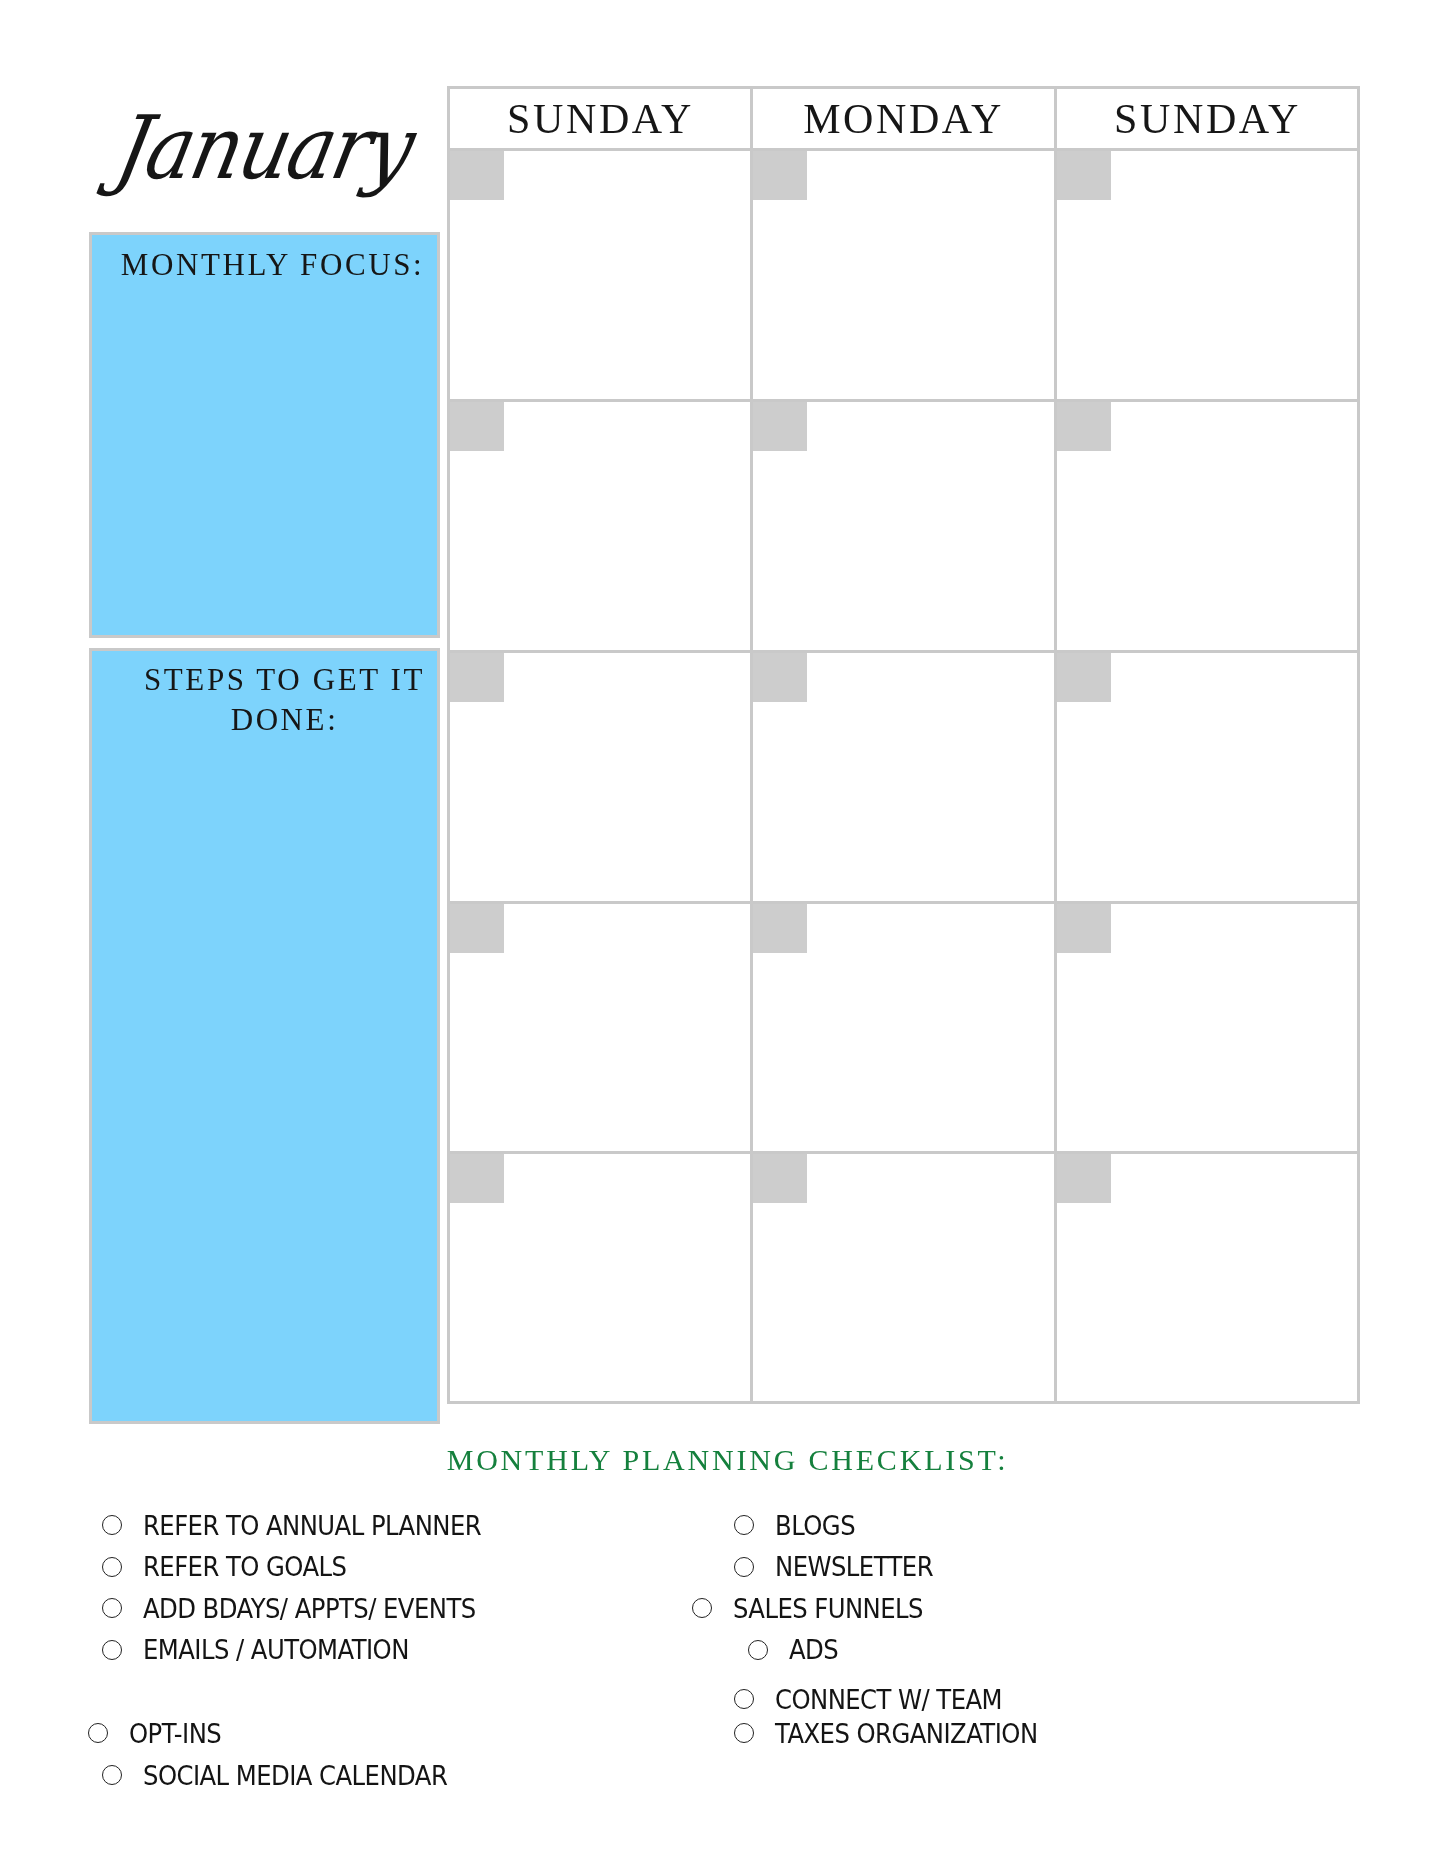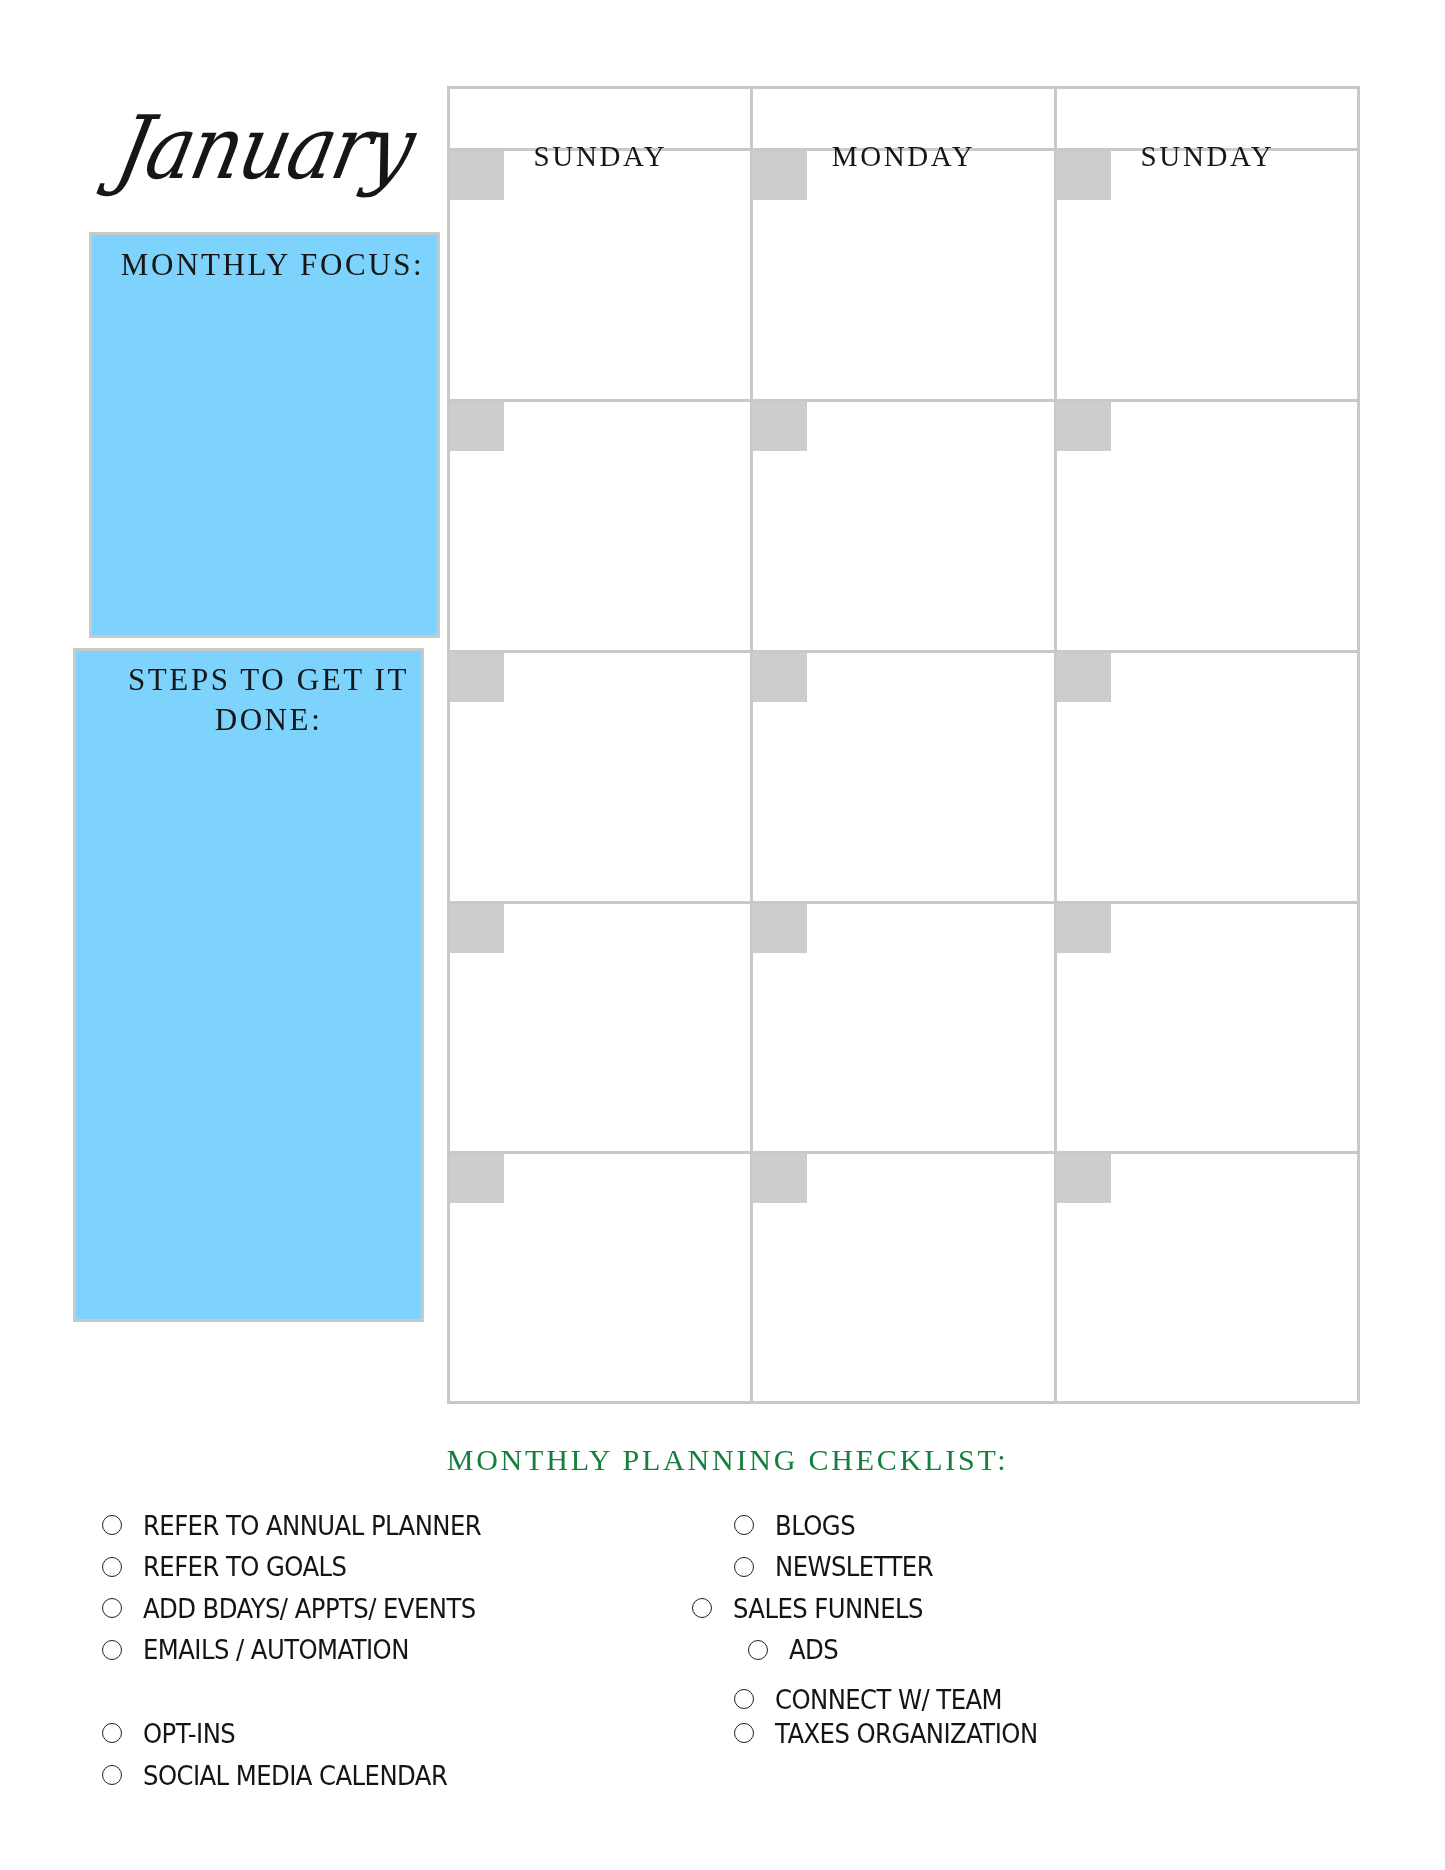--- a/index.html
+++ b/index.html
@@ -9,36 +9,36 @@
   .month-title {
     left: 118px; top: 88px; width: 300px; height: 130px;
     font-family: "DejaVu Serif", serif; font-style: italic; font-weight: normal;
     font-size: 78px; line-height: 120px; letter-spacing: -2px;
     transform: skewX(-12deg) scaleY(1.12); transform-origin: left center;
     color: #161616; white-space: nowrap;
   }
 
   .side-box { border: 3px solid #c9c9c9; background: #7dd3fc; }
   .focus-box { left: 89px; top: 232px; width: 351px; height: 406px; }
-  .steps-box { left: 73px; top: 648px; width: 351px; height: 674px; }
+  .steps-box { left: 89px; top: 648px; width: 351px; height: 776px; }
   .side-label {
     font-family: "Liberation Serif", serif; font-size: 31px; letter-spacing: 2.6px;
     text-align: center; color: #161616; line-height: 40px; width: 100%;
   }
   .focus-box .side-label { margin-top: 10px; padding-left: 8px; }
   .steps-box .side-label { margin-top: 9px; padding: 0 20px; }
 
   .grid { left: 447px; top: 86px; width: 913px; height: 1318px; border: 3px solid #c9c9c9; }
   .hline { height: 3px; background: #c9c9c9; left: 447px; width: 913px; }
   .vline { width: 3px; background: #c9c9c9; top: 86px; height: 1318px; }
 
   .day-header {
     top: 89px; height: 60px; width: 301px;
-    font-family: "Liberation Serif", serif; font-size: 29px; letter-spacing: 2.6px;
-    text-align: center; line-height: 60px; color: #161616; margin-top: 37px;
+    font-family: "Liberation Serif", serif; font-size: 42px; letter-spacing: 2.6px;
+    text-align: center; line-height: 60px; color: #161616;
   }
 
   .date-box { width: 54px; height: 49px; background: #cdcdcd; }
 
   .checklist-title {
     left: 400px; top: 1440px; width: 655px; height: 40px;
     font-family: "Liberation Serif", serif; font-size: 30px; letter-spacing: 2.8px;
     text-align: center; line-height: 40px; color: #15803d; white-space: nowrap;
   }
 
@@ -144,21 +144,21 @@
       <span class="check-label">ADD BDAYS/ APPTS/ EVENTS</span>
     </div>
     <div class="abs check-item" style="left: 102px; top: 1631.8px;">
       <span class="check-circle"></span>
       <span class="check-label">EMAILS / AUTOMATION</span>
     </div>
     <div class="abs check-item" style="left: 102px; top: 1757px;">
       <span class="check-circle"></span>
       <span class="check-label">SOCIAL MEDIA CALENDAR</span>
     </div>
-    <div class="abs check-item" style="left: 102px; top: 1715px;">
+    <div class="abs check-item" style="left: 88px; top: 1715px;">
       <span class="check-circle"></span>
       <span class="check-label">OPT-INS</span>
     </div>
   </div>
 <div id="checklist-right">
     <div class="abs check-item" style="left: 734px; top: 1507px;">
       <span class="check-circle"></span>
       <span class="check-label">BLOGS</span>
     </div>
     <div class="abs check-item" style="left: 734px; top: 1548.6px;">

